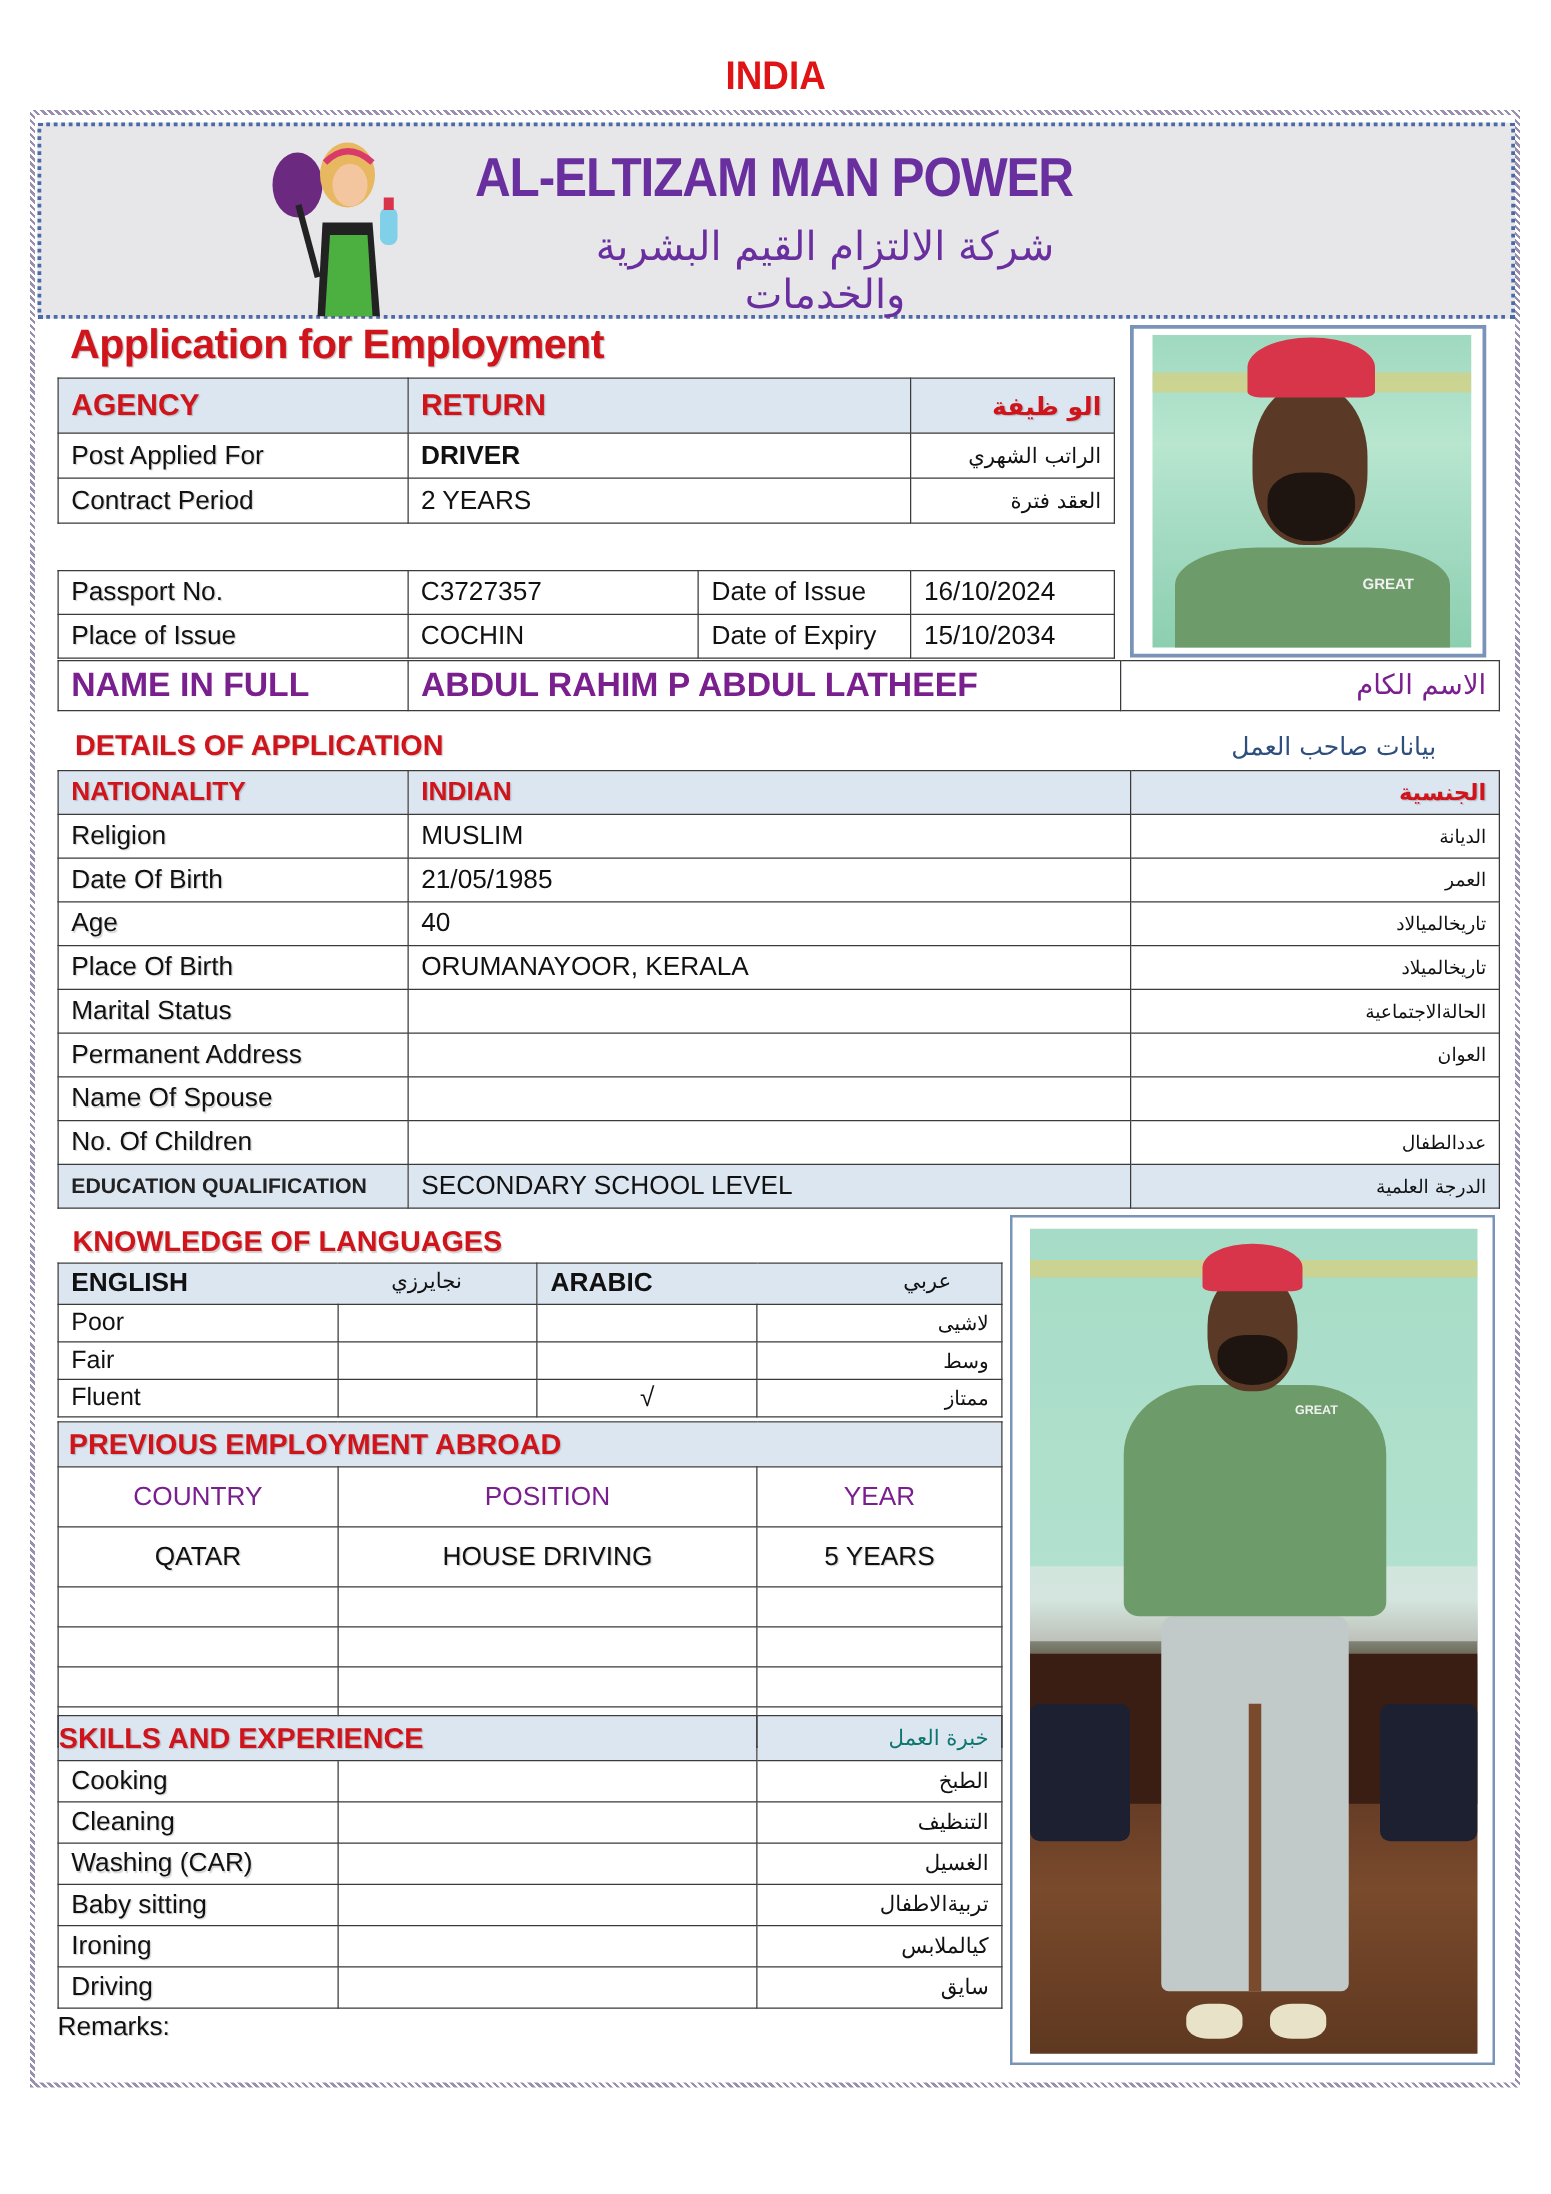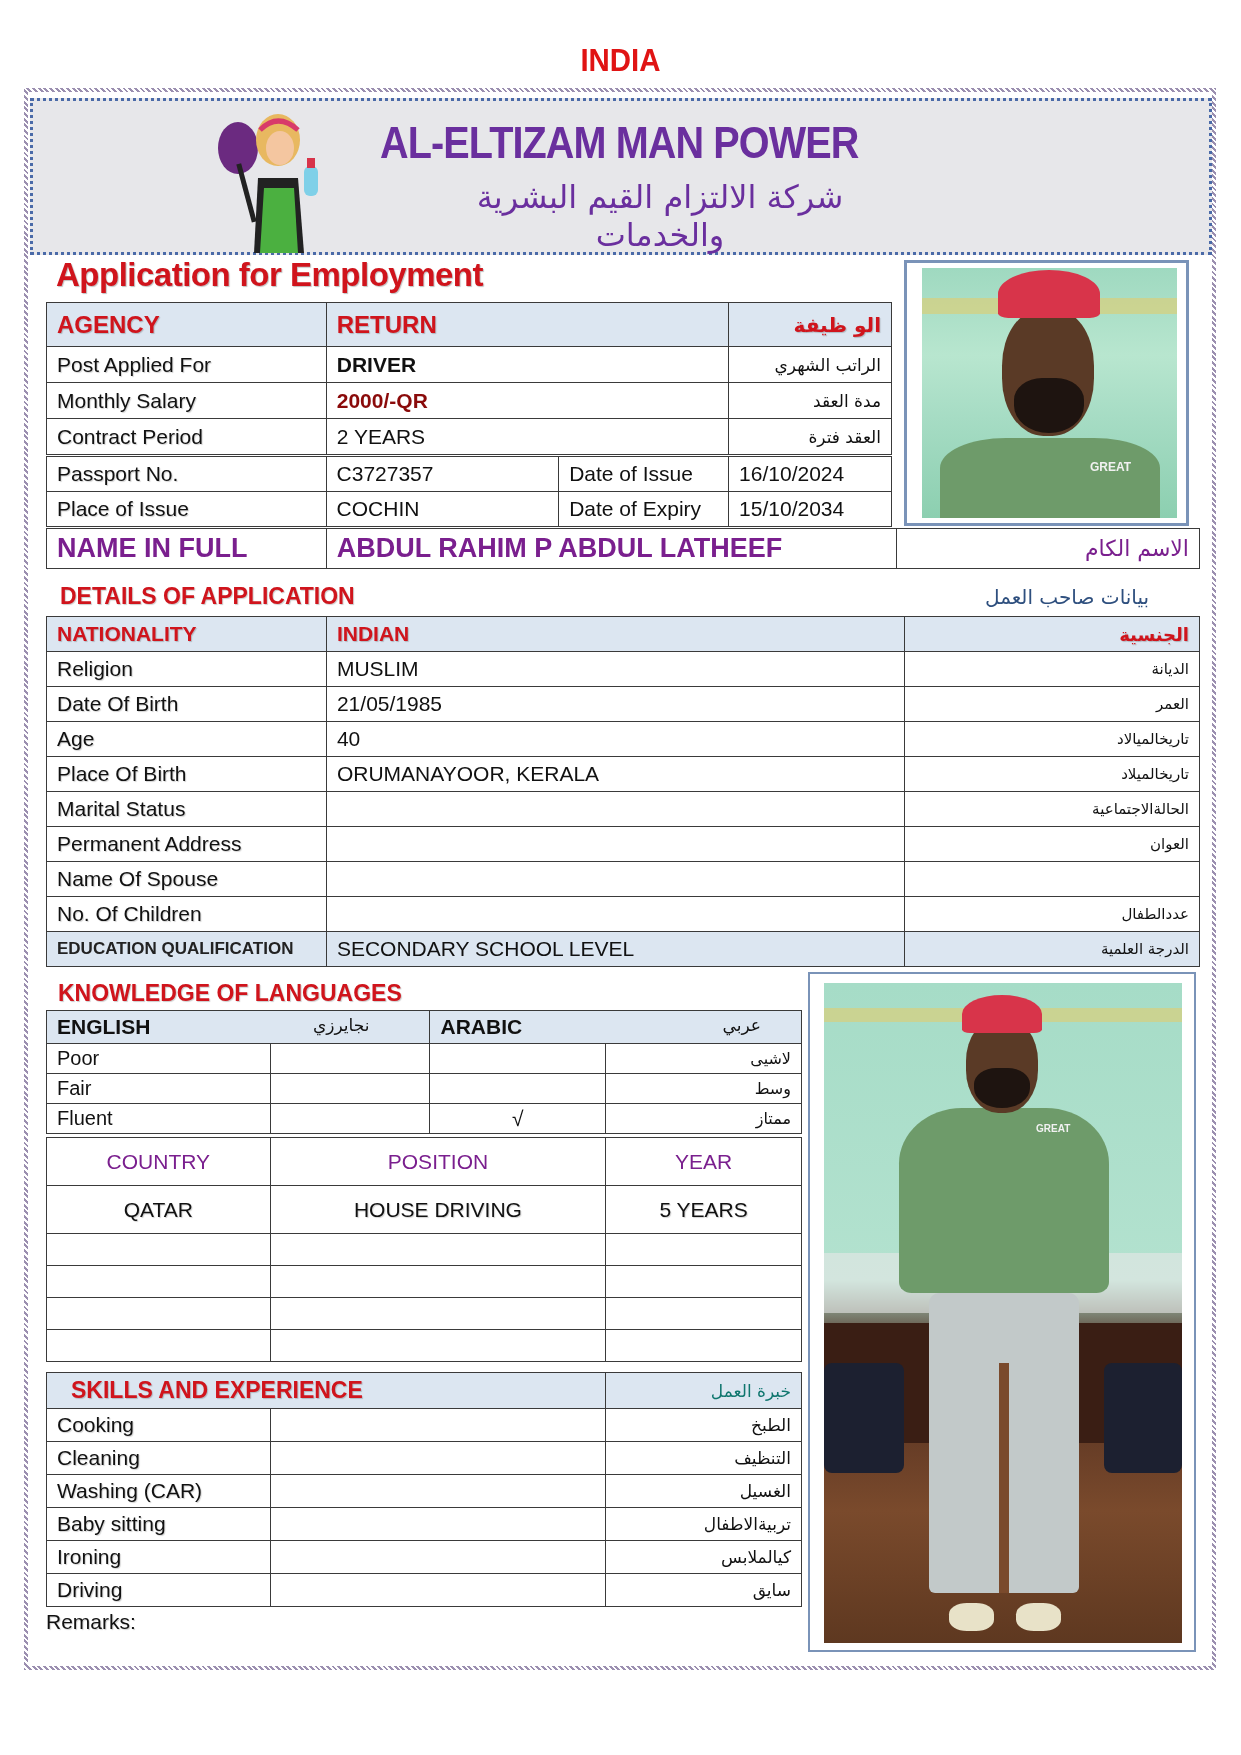--- a/index.html
+++ b/index.html
@@ -148,25 +148,20 @@
     <td class="red">AGENCY</td>
     <td class="red">RETURN</td>
     <td class="ar red" style="font-size:20px">الو ظيفة</td>
   </tr>
   <tr>
     <td class="shadowtxt">Post Applied For</td>
     <td style="font-weight:bold">DRIVER</td>
     <td class="ar">الراتب الشهري</td>
   </tr>
   <tr>
-    <td class="shadowtxt">Monthly Salary</td>
-    <td class="maroon">2000/-QR</td>
-    <td class="ar">مدة العقد</td>
-  </tr>
-  <tr>
     <td class="shadowtxt">Contract Period</td>
     <td>2 YEARS</td>
     <td class="ar">العقد فترة</td>
   </tr>
 </tbody>
   </table>
 
 <table id="t-pass">
   <colgroup>
       <col style="width:280px">
@@ -318,20 +313,23 @@
 </tbody>
   </table>
 
 <table id="t-prev">
   <colgroup>
       <col style="width:224px">
       <col style="width:336px">
       <col style="width:196px">
     </colgroup>
   <tbody>
+      <tr class="hdr sec-row">
+    <td colspan="3" class="red" style="font-size:23px;padding-left:8px">PREVIOUS EMPLOYMENT ABROAD</td>
+  </tr>
   <tr>
     <td class="center" style="color:#7a1f8e">COUNTRY</td>
     <td class="center" style="color:#7a1f8e">POSITION</td>
     <td class="center" style="color:#7a1f8e">YEAR</td>
   </tr>
   <tr>
     <td class="center shadowtxt">QATAR</td>
     <td class="center shadowtxt">HOUSE DRIVING</td>
     <td class="center shadowtxt">5 YEARS</td>
   </tr>
@@ -359,21 +357,21 @@
   </table>
 
 <table id="t-skills">
   <colgroup>
       <col style="width:224px">
       <col style="width:336px">
       <col style="width:196px">
     </colgroup>
   <tbody>
       <tr class="hdr sec-row">
-    <td colspan="2" class="red" style="font-size:23px;padding-left:24px">SKILLS AND EXPERIENCE</td>
+    <td colspan="2" class="red" style="font-size:23px;padding-left:0">SKILLS AND EXPERIENCE</td>
     <td class="ar" style="color:#0f766e;font-size:17px;text-align:right;padding-left:30px">خبرة العمل</td>
   </tr>
   <tr>
         <td class="shadowtxt">Cooking</td>
         <td></td>
         <td class="ar">الطبخ</td>
       </tr>
   <tr>
         <td class="shadowtxt">Cleaning</td>
         <td></td>

